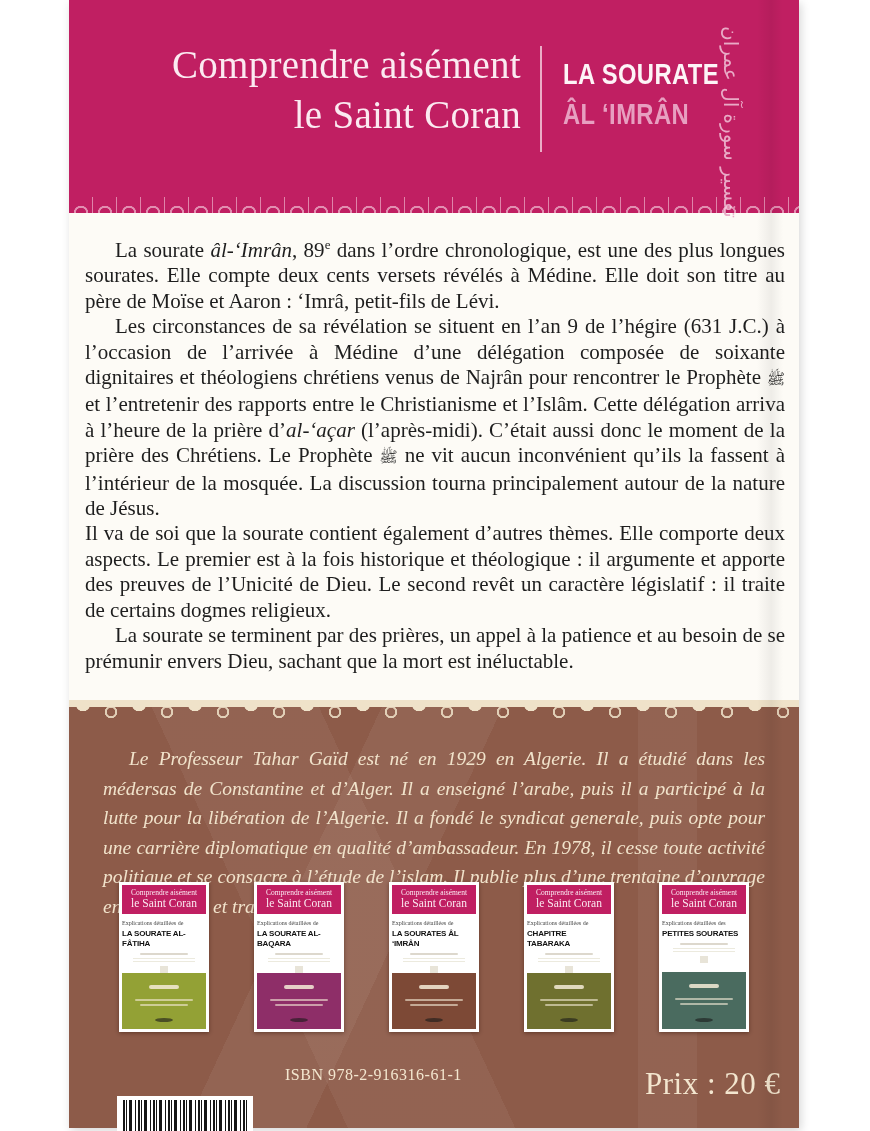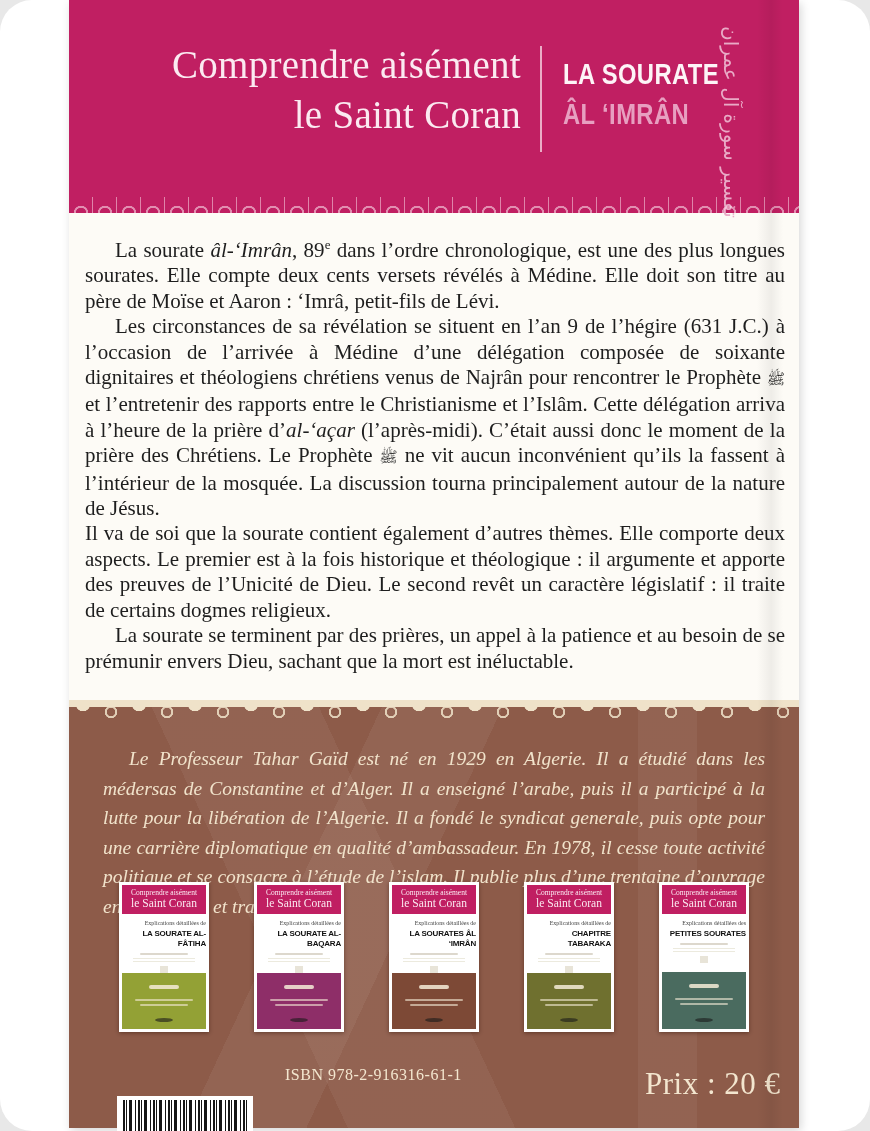--- a/index.html
+++ b/index.html
@@ -4,21 +4,21 @@
 <style>
   :root{
     --pink:#c01f62;
     --brown:#8d5b49;
     --cream:#f1e3cb;
   }
   html,body{margin:0;padding:0;}
   body{background:#e8e8e8;}
   .page{
     position:relative;width:870px;height:1131px;background:#ffffff;
-    overflow:hidden;font-family:"Liberation Serif",serif;margin:0 auto;border-radius:32px;
+    overflow:hidden;font-family:"Liberation Serif",serif;margin:0 auto;
   }
   .book-cover{
     position:absolute;left:69px;top:0;width:730px;height:1128px;
     background:#fdfbf6;box-shadow:2px 3px 9px rgba(0,0,0,.16);
   }
   
   .banner{
     position:absolute;top:0;left:0;width:730px;height:213px;
     background:var(--pink);
   }
@@ -96,21 +96,21 @@
     width:90px;height:150px;background:#fff;padding:3px;box-sizing:border-box;
     box-shadow:0 1px 4px rgba(40,15,5,.45);
     display:flex;flex-direction:column;
   }
   .bk-header{
     background:var(--pink);color:#fbeaf1;text-align:center;
     padding:3px 0 4px;flex:0 0 auto;
   }
   .bk-h1{font-size:7.5px;line-height:9px;}
   .bk-h2{font-size:11.5px;line-height:13px;}
-  .bk-mid{background:#fff;flex:0 0 58px;text-align:right;padding-top:6px;box-sizing:border-box;}
+  .bk-mid{background:#fff;flex:0 0 58px;text-align:left;padding-top:6px;box-sizing:border-box;}
   .bk-sub{font-size:6px;color:#444;line-height:7px;}
   .bk-title{
     font-family:"Liberation Sans",sans-serif;font-weight:bold;
     font-size:8px;line-height:10px;color:#111;margin-top:2px;letter-spacing:-.2px;
   }
   .bk-line{width:56%;height:2px;background:#ddd8cd;margin:4px auto 3px;border-radius:1px;}
   .bk-block{width:74%;height:6px;margin:2px auto 0;
     background:repeating-linear-gradient(#eceade 0 1px,#fff 1px 3px);}
   .bk-chevron{
     width:70%;height:7px;margin:2px auto 0;

